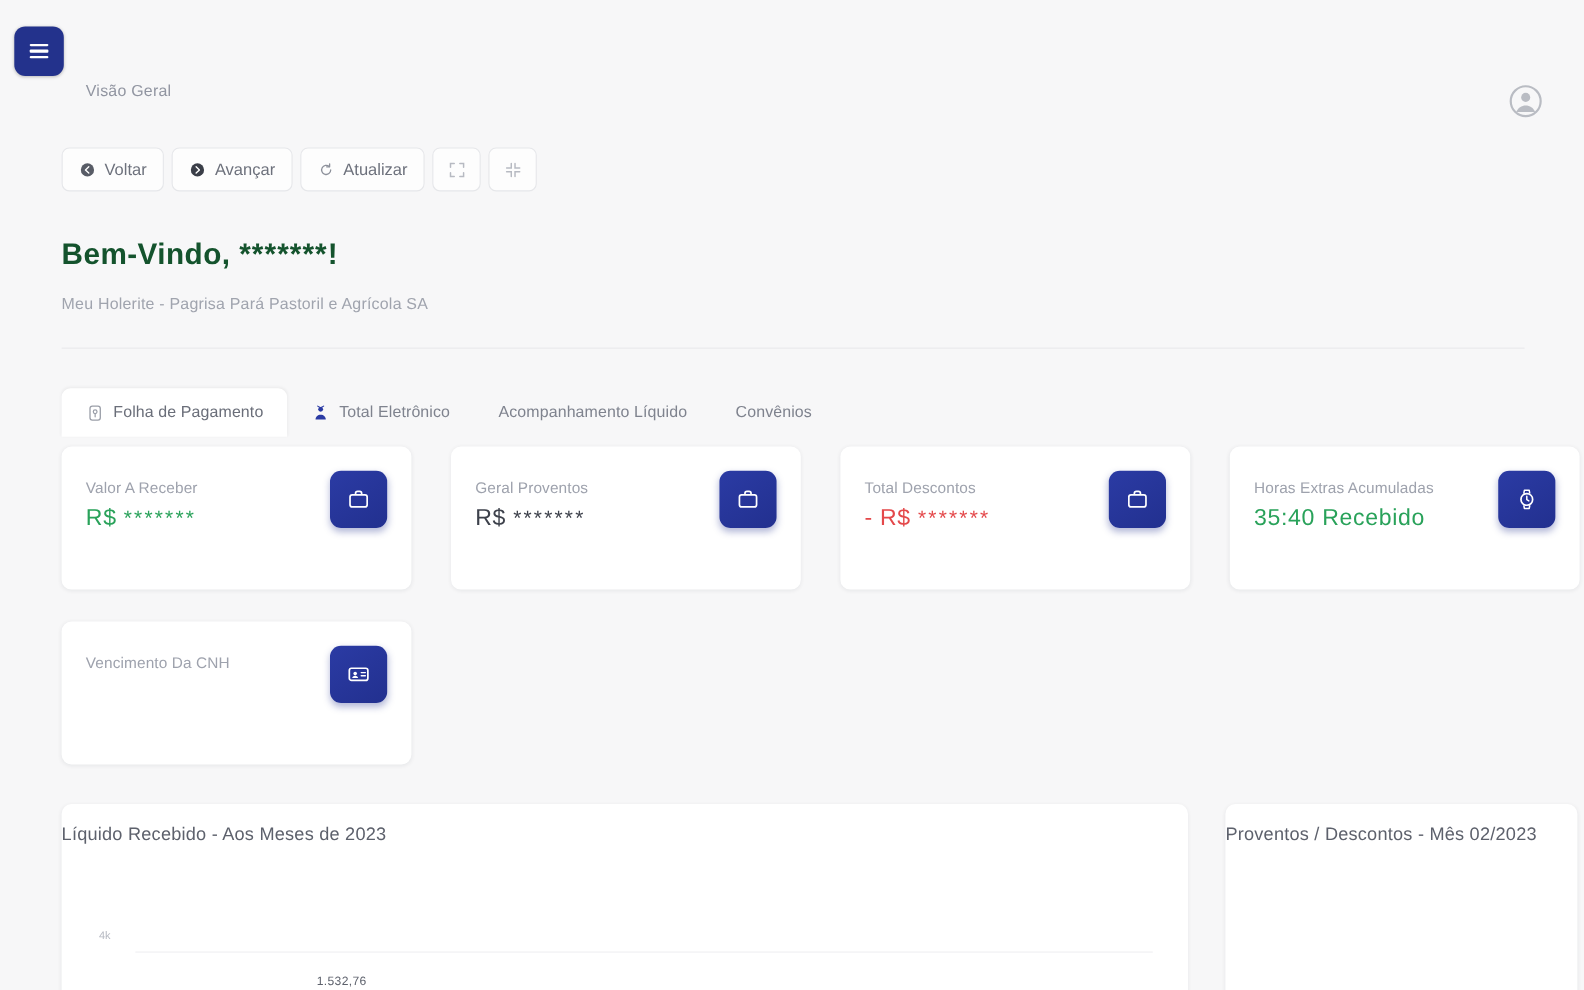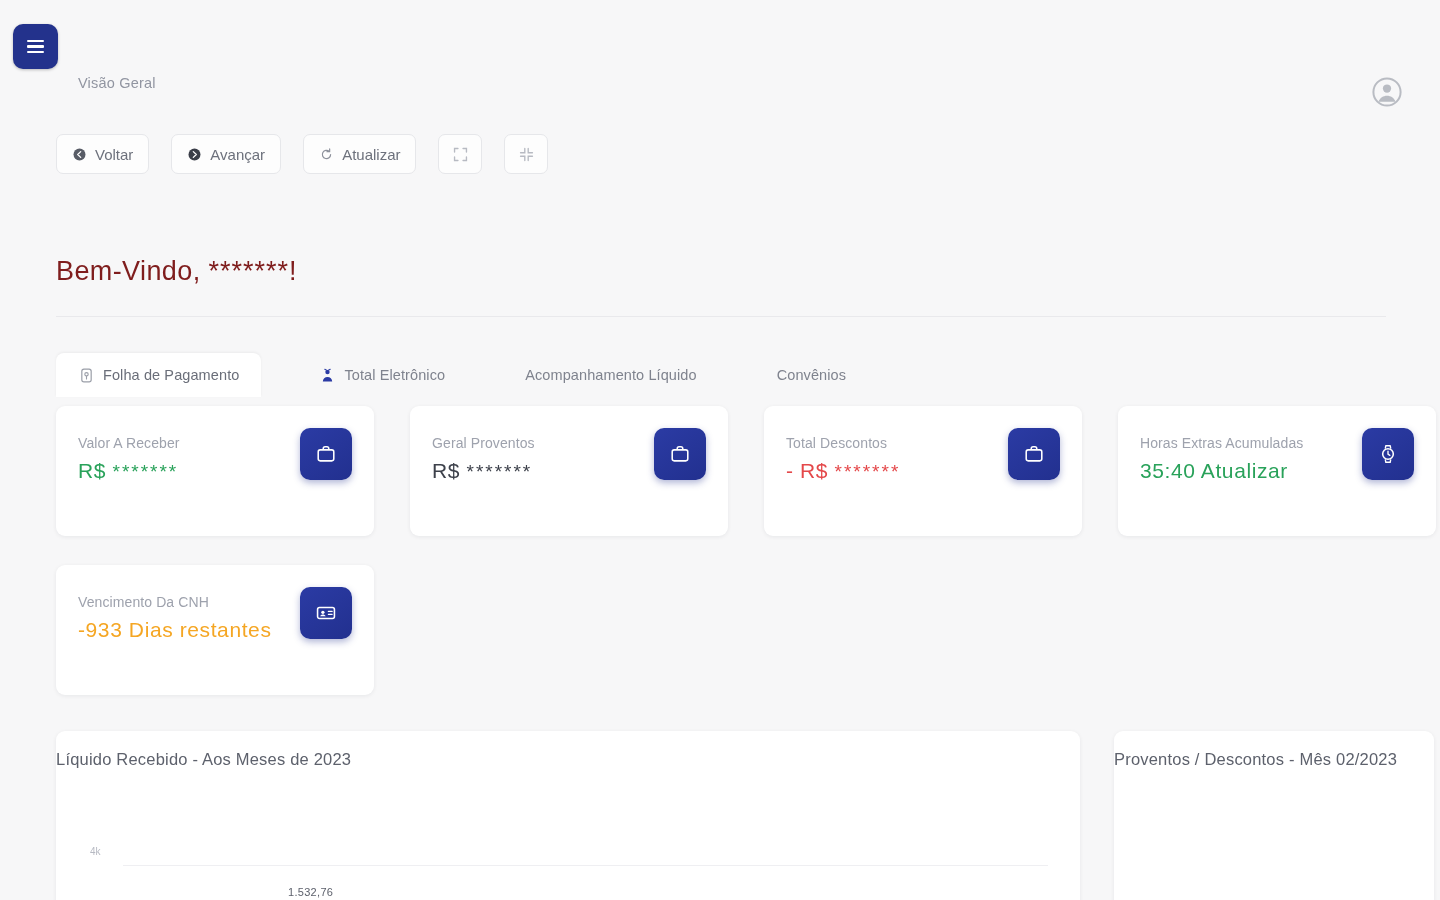--- a/index.html
+++ b/index.html
@@ -53,21 +53,21 @@
     border: none; background: transparent;
     cursor: pointer;
     display: flex; align-items: center; justify-content: center;
   }
 
   
   .toolbar {
     position: absolute;
     left: 56px; top: 134px;
     display: flex;
-    gap: 22px;
+    gap: 7px;
   }
   .tb-btn {
     height: 40px;
     min-width: 40px;
     padding: 0 15px;
     background: #fdfdfd;
     border: 1px solid #e6e7ea;
     border-radius: 7px;
     display: flex;
     align-items: center;
@@ -79,25 +79,24 @@
     font-family: inherit;
   }
   .tb-btn.icon-only { padding: 0; width: 44px; }
   .tb-btn svg { display: block; }
 
   
   .welcome {
     position: absolute;
     left: 56px; top: 216px;
     font-size: 27px;
-    font-weight: 400;
-    color: #7f1d1d;
+    font-weight: 700;
+    color: #14532d;
     letter-spacing: .4px;
     white-space: nowrap;
-    margin-top: 40px;
   }
   .welcome .masked { letter-spacing: 1px; }
 
   .subtitle {
     position: absolute;
     left: 56px; top: 269px;
     font-size: 14.5px;
     color: #a0a4ae;
     letter-spacing: .2px;
   }
@@ -109,21 +108,20 @@
     background: #e9e9ec;
   }
 
   
   .tabs {
     position: absolute;
     left: 56px; top: 353px;
     display: flex;
     align-items: stretch;
     height: 44px;
-    gap: 36px;
   }
   .tab {
     display: flex;
     align-items: center;
     gap: 8px;
     padding: 0 22px;
     font-size: 14.5px;
     color: #7f838e;
     cursor: pointer;
     background: transparent;
@@ -310,20 +308,21 @@
         </g>
       </svg>
     </button>
 
   </div>
 
   <h1 class="welcome">
     <span>Bem-Vindo, </span><span class="masked">*******</span><span>!</span>
   </h1>
 
+  <div class="subtitle">Meu Holerite - Pagrisa Pará Pastoril e Agrícola SA</div>
   <div class="divider"></div>
 
   <div class="tabs">
 
     <button class="tab active">
       <span class="tab-ico">
         <svg width="17" height="17" viewBox="0 0 20 20">
           <rect x="4.5" y="2.5" width="11" height="15" rx="2.5" fill="none" stroke="#9a9ea8" stroke-width="1.4"></rect>
           <circle cx="10" cy="8.6" r="2" fill="none" stroke="#9a9ea8" stroke-width="1.3"></circle>
           <path d="M10 10.6v3.4" stroke="#9a9ea8" stroke-width="1.3" stroke-linecap="round"></path>
@@ -393,37 +392,36 @@
         <svg width="22" height="22" viewBox="0 0 24 24">
           <rect x="3.5" y="7.5" width="17" height="12" rx="2.2" fill="none" stroke="#fff" stroke-width="1.7"></rect>
           <path d="M9 7.5V6a2 2 0 0 1 2-2h2a2 2 0 0 1 2 2v1.5" fill="none" stroke="#fff" stroke-width="1.7"></path>
         </svg>
       </div>
     </div>
 
     <div class="card tall">
       <div class="card-label">Horas Extras Acumuladas</div>
       <div class="card-value green">
-        <span>35:40 Atualizar</span>
+        <span>35:40 Recebido</span>
       </div>
       <div class="card-icon">
         <svg width="22" height="22" viewBox="0 0 24 24">
           <circle cx="12" cy="12" r="5.8" fill="none" stroke="#fff" stroke-width="1.7"></circle>
           <path d="M12 9v3.2l2 1.3" fill="none" stroke="#fff" stroke-width="1.5" stroke-linecap="round"></path>
           <path d="M9 6.2 9.6 3h4.8l.6 3.2M9 17.8 9.6 21h4.8l.6-3.2" fill="none" stroke="#fff" stroke-width="1.5" stroke-linejoin="round"></path>
         </svg>
       </div>
     </div>
 
   </div>
 
   <div class="cards-row-2">
     <div class="card tall">
       <div class="card-label">Vencimento Da CNH</div>
-      <div class="card-value orange">-933 Dias restantes</div>
       <div class="card-icon">
         <svg width="22" height="22" viewBox="0 0 24 24">
           <rect x="2.8" y="6" width="18.4" height="12" rx="2.2" fill="none" stroke="#fff" stroke-width="1.7"></rect>
           <circle cx="8.6" cy="11.3" r="1.8" fill="#fff"></circle>
           <path d="M5.6 15.6c.5-1.4 1.7-2.1 3-2.1s2.5.7 3 2.1z" fill="#fff"></path>
           <path d="M14.6 10.3h4.1M14.6 13.4h4.1" stroke="#fff" stroke-width="1.4" stroke-linecap="round"></path>
         </svg>
       </div>
     </div>
   </div>

